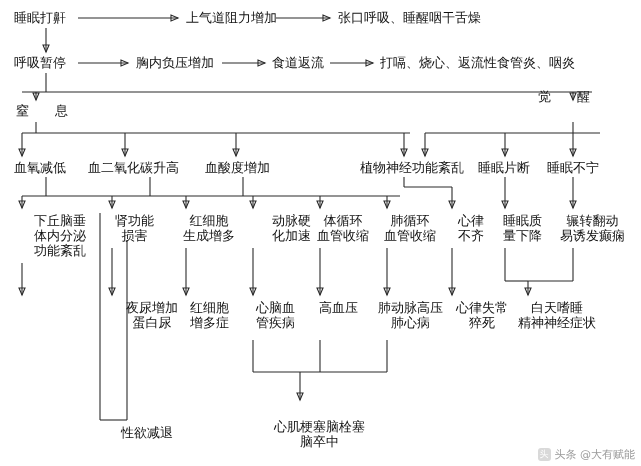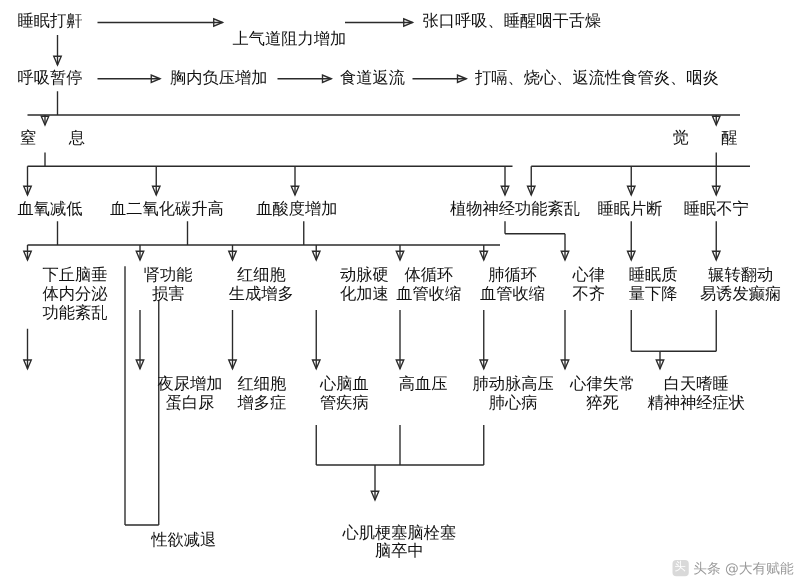--- a/index.html
+++ b/index.html
@@ -138,30 +138,30 @@
 
     <line x1="253" y1="340" x2="253" y2="372"></line>
     <line x1="320" y1="340" x2="320" y2="372"></line>
     <line x1="387" y1="340" x2="387" y2="372"></line>
     <line x1="253" y1="372" x2="387" y2="372"></line>
     <line x1="300" y1="372" x2="300" y2="400"></line>
     <path d="M300 400 l-3 -7 l6 0 Z" fill="#2b2b2b" stroke="none"></path>
   </svg>
 
   <div class="lbl" style="left:14px;top:10px">睡眠打鼾</div>
-  <div class="lbl" style="left:186px;top:24px">上气道阻力增加</div>
+  <div class="lbl" style="left:186px;top:10px">上气道阻力增加</div>
   <div class="lbl" style="left:338px;top:10px">张口呼吸、睡醒咽干舌燥</div>
 
   <div class="lbl" style="left:14px;top:55px">呼吸暂停</div>
   <div class="lbl" style="left:136px;top:55px">胸内负压增加</div>
   <div class="lbl" style="left:272px;top:55px">食道返流</div>
   <div class="lbl" style="left:380px;top:55px">打嗝、烧心、返流性食管炎、咽炎</div>
 
   <div class="lbl" style="left:16px;top:103px">窒　　息</div>
-  <div class="lbl" style="left:538px;top:103px">觉　　醒</div>
+  <div class="lbl" style="left:538px;top:89px">觉　　醒</div>
 
   <div class="lbl" style="left:14px;top:160px">血氧减低</div>
   <div class="lbl" style="left:88px;top:160px">血二氧化碳升高</div>
   <div class="lbl" style="left:205px;top:160px">血酸度增加</div>
   <div class="lbl" style="left:360px;top:160px">植物神经功能紊乱</div>
   <div class="lbl" style="left:478px;top:160px">睡眠片断</div>
   <div class="lbl" style="left:547px;top:160px">睡眠不宁</div>
 
   <div class="lbl c" style="left:14px;top:213px">下丘脑垂
 体内分泌

